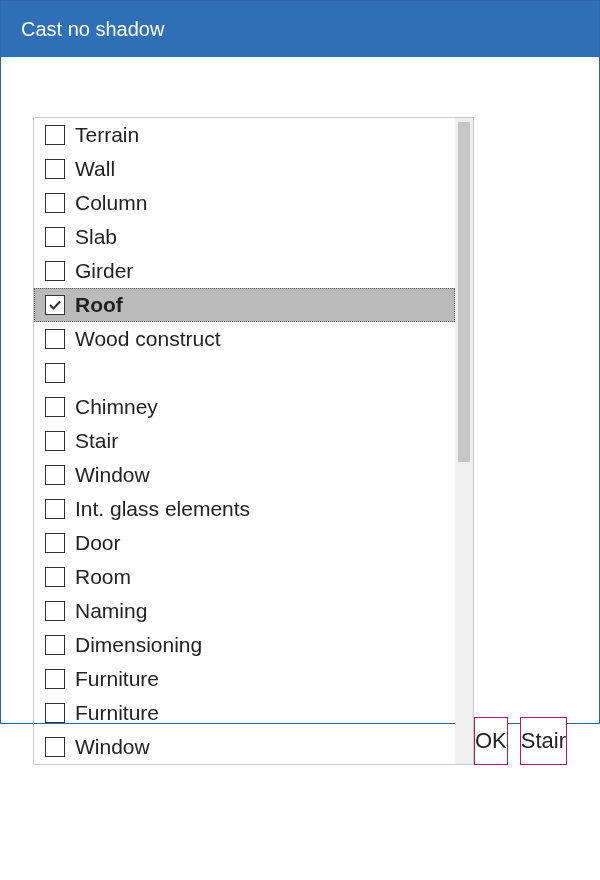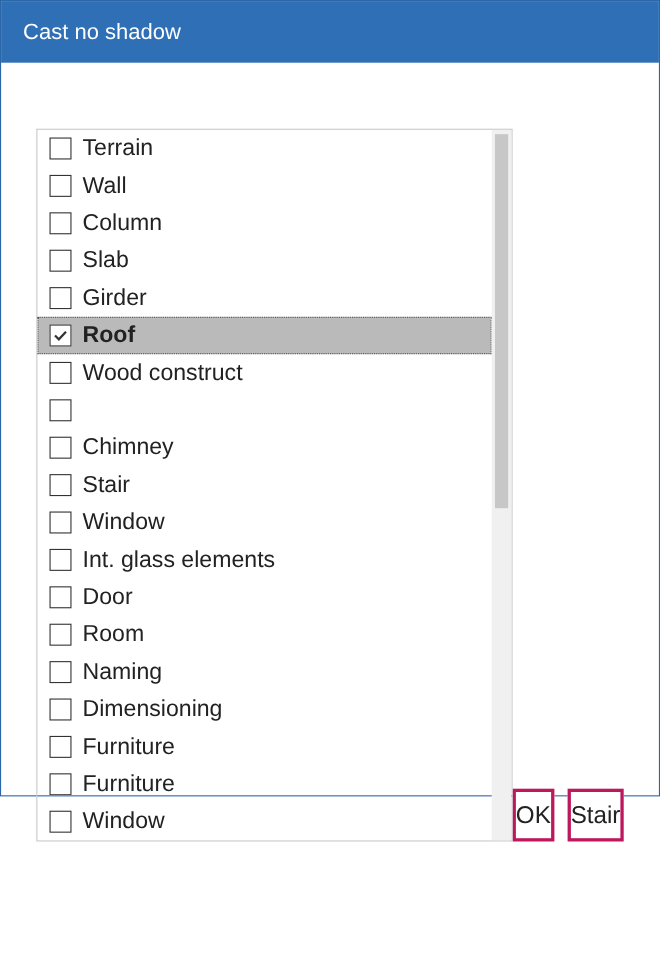--- a/index.html
+++ b/index.html
@@ -85,21 +85,21 @@
       border-radius: 0;
     }
     .buttons {
       display: flex;
       gap: 12px;
       margin-top: 18px;
     }
     .btn {
       flex: 1;
       height: 48px;
-      border: 3px solid #be185d;
+      border: 1px solid #be185d;
       background: #fff;
       font-size: 22px;
       color: #222;
       cursor: pointer;
       font-family: inherit;
     }
   </style>
 </head>
 <body>
 

